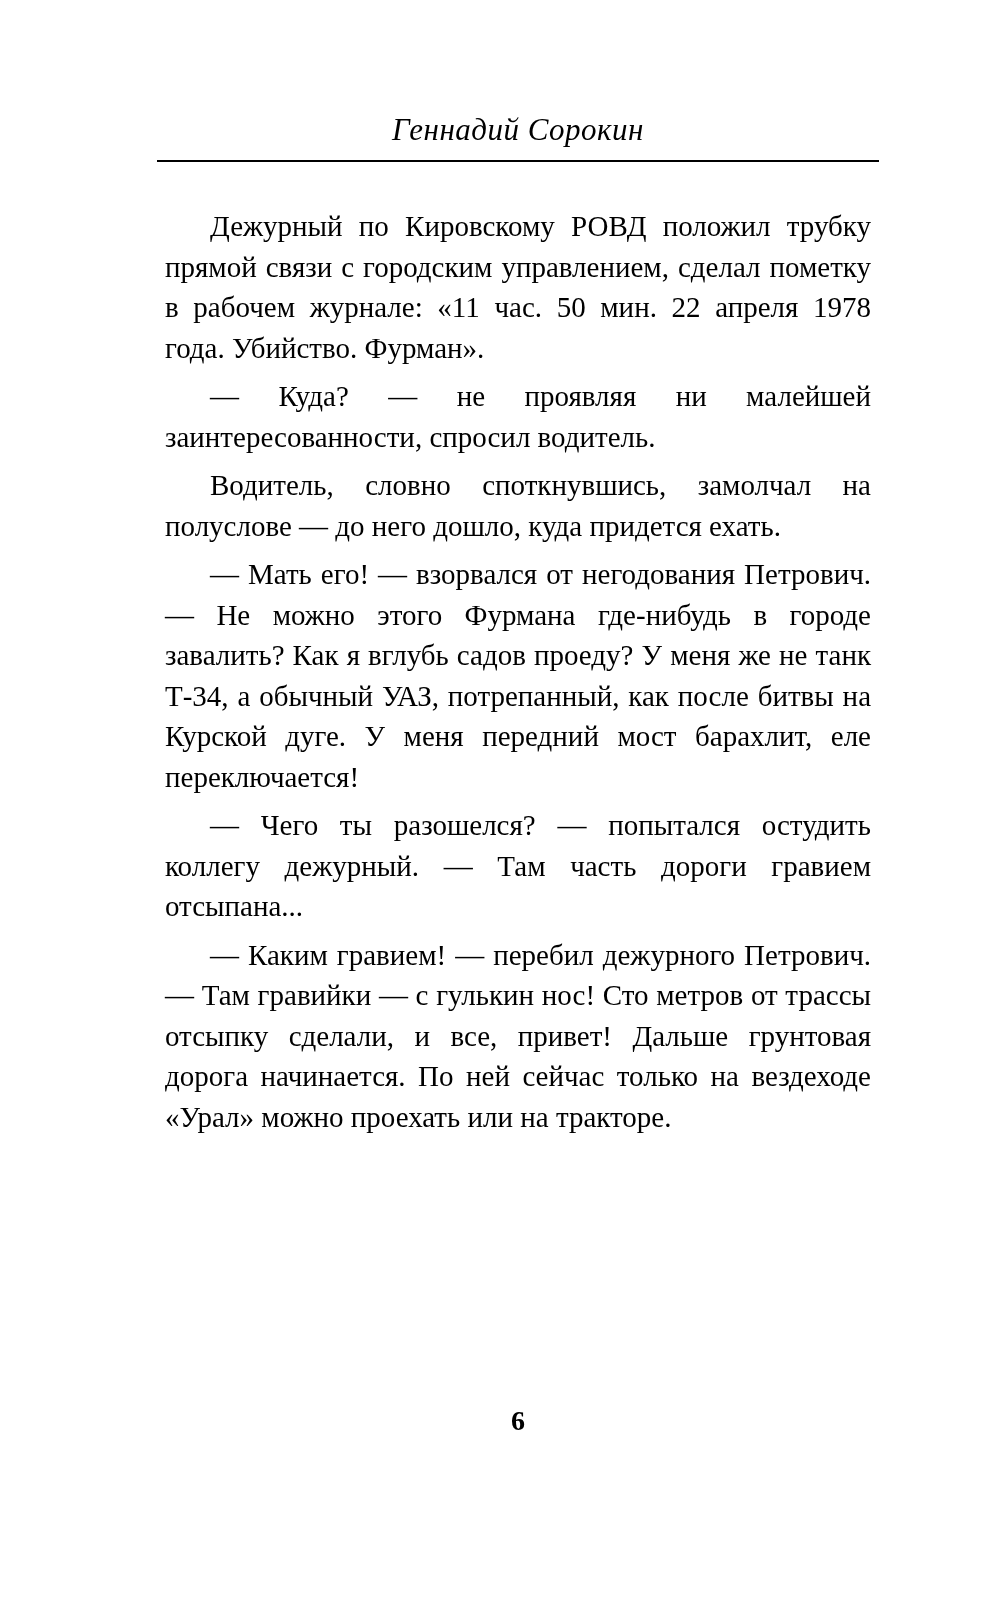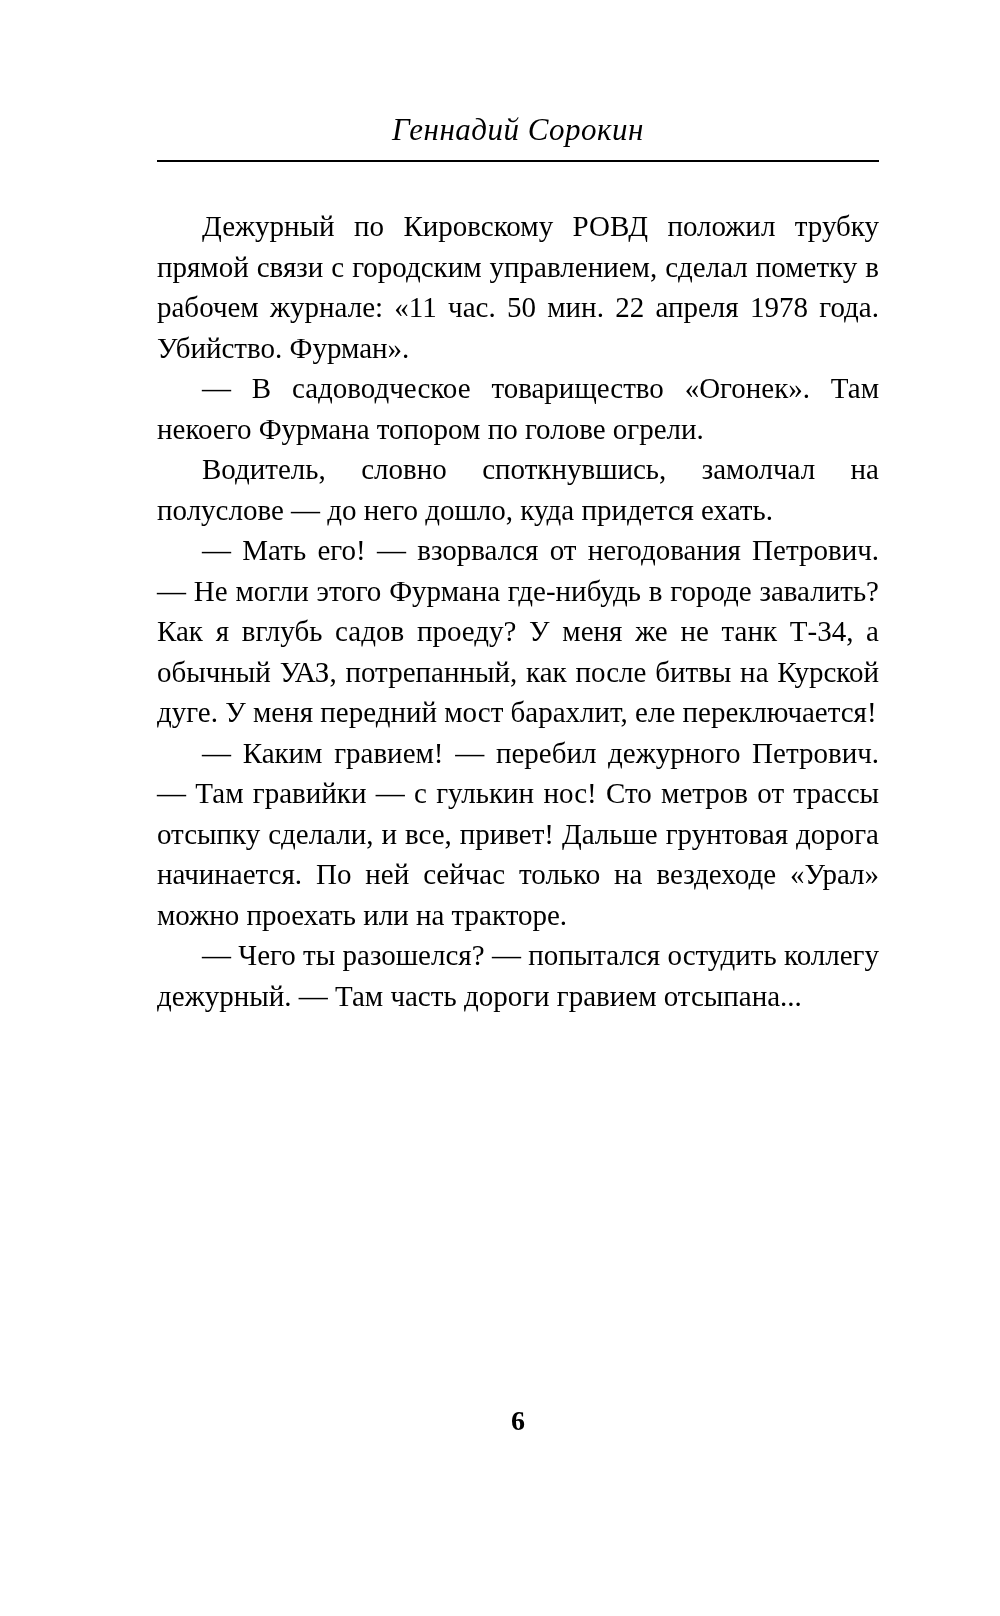--- a/index.html
+++ b/index.html
@@ -39,21 +39,21 @@
   }
   .text-block {
     width: 722px;
     margin-left: 157px;
     margin-top: 44px;
     font-size: 29px;
     line-height: 40.5px;
     text-align: justify;
   }
   .text-block p {
-    margin: 0;
+    margin: 8px;
     padding: 0;
     text-indent: 45px;
   }
   .folio {
     position: absolute;
     top: 1405px;
     left: 157px;
     width: 722px;
     text-align: center;
     font-size: 28px;
@@ -66,22 +66,22 @@
 <div class="page">
 
   <div class="running-head">
     <span>Геннадий Сорокин</span>
   </div>
 
   <hr class="head-rule">
 
   <div class="text-block">
     <p>Дежурный по Кировскому РОВД положил трубку прямой связи с городским управлением, сделал пометку в рабочем журнале: «11 час. 50 мин. 22 апреля 1978 года. Убийство. Фурман».</p>
-    <p>— В садоводческое товарищество «Огонек». Там некоего Фурмана топором по голове огрели.</p>
+    <p>— Куда? — не проявляя ни малейшей заинтересованности, спросил водитель.</p>
     <p>Водитель, словно споткнувшись, замолчал на полуслове — до него дошло, куда придется ехать.</p>
-    <p>— Мать его! — взорвался от негодования Петрович. — Не могли этого Фурмана где-нибудь в городе завалить? Как я вглубь садов проеду? У меня же не танк Т-34, а обычный УАЗ, потрепанный, как после битвы на Курской дуге. У меня передний мост барахлит, еле переключается!</p>
+    <p>— Мать его! — взорвался от негодования Петрович. — Не можно этого Фурмана где-нибудь в городе завалить? Как я вглубь садов проеду? У меня же не танк Т-34, а обычный УАЗ, потрепанный, как после битвы на Курской дуге. У меня передний мост барахлит, еле переключается!</p>
+    <p>— Чего ты разошелся? — попытался остудить коллегу дежурный. — Там часть дороги гравием отсыпана...</p>
     <p>— Каким гравием! — перебил дежурного Петрович. — Там гравийки — с гулькин нос! Сто метров от трассы отсыпку сделали, и все, привет! Дальше грунтовая дорога начинается. По ней сейчас только на вездеходе «Урал» можно проехать или на тракторе.</p>
-    <p>— Чего ты разошелся? — попытался остудить коллегу дежурный. — Там часть дороги гравием отсыпана...</p>
   </div>
 
   <div class="folio">6</div>
 
 </div>
 
 </body></html>

